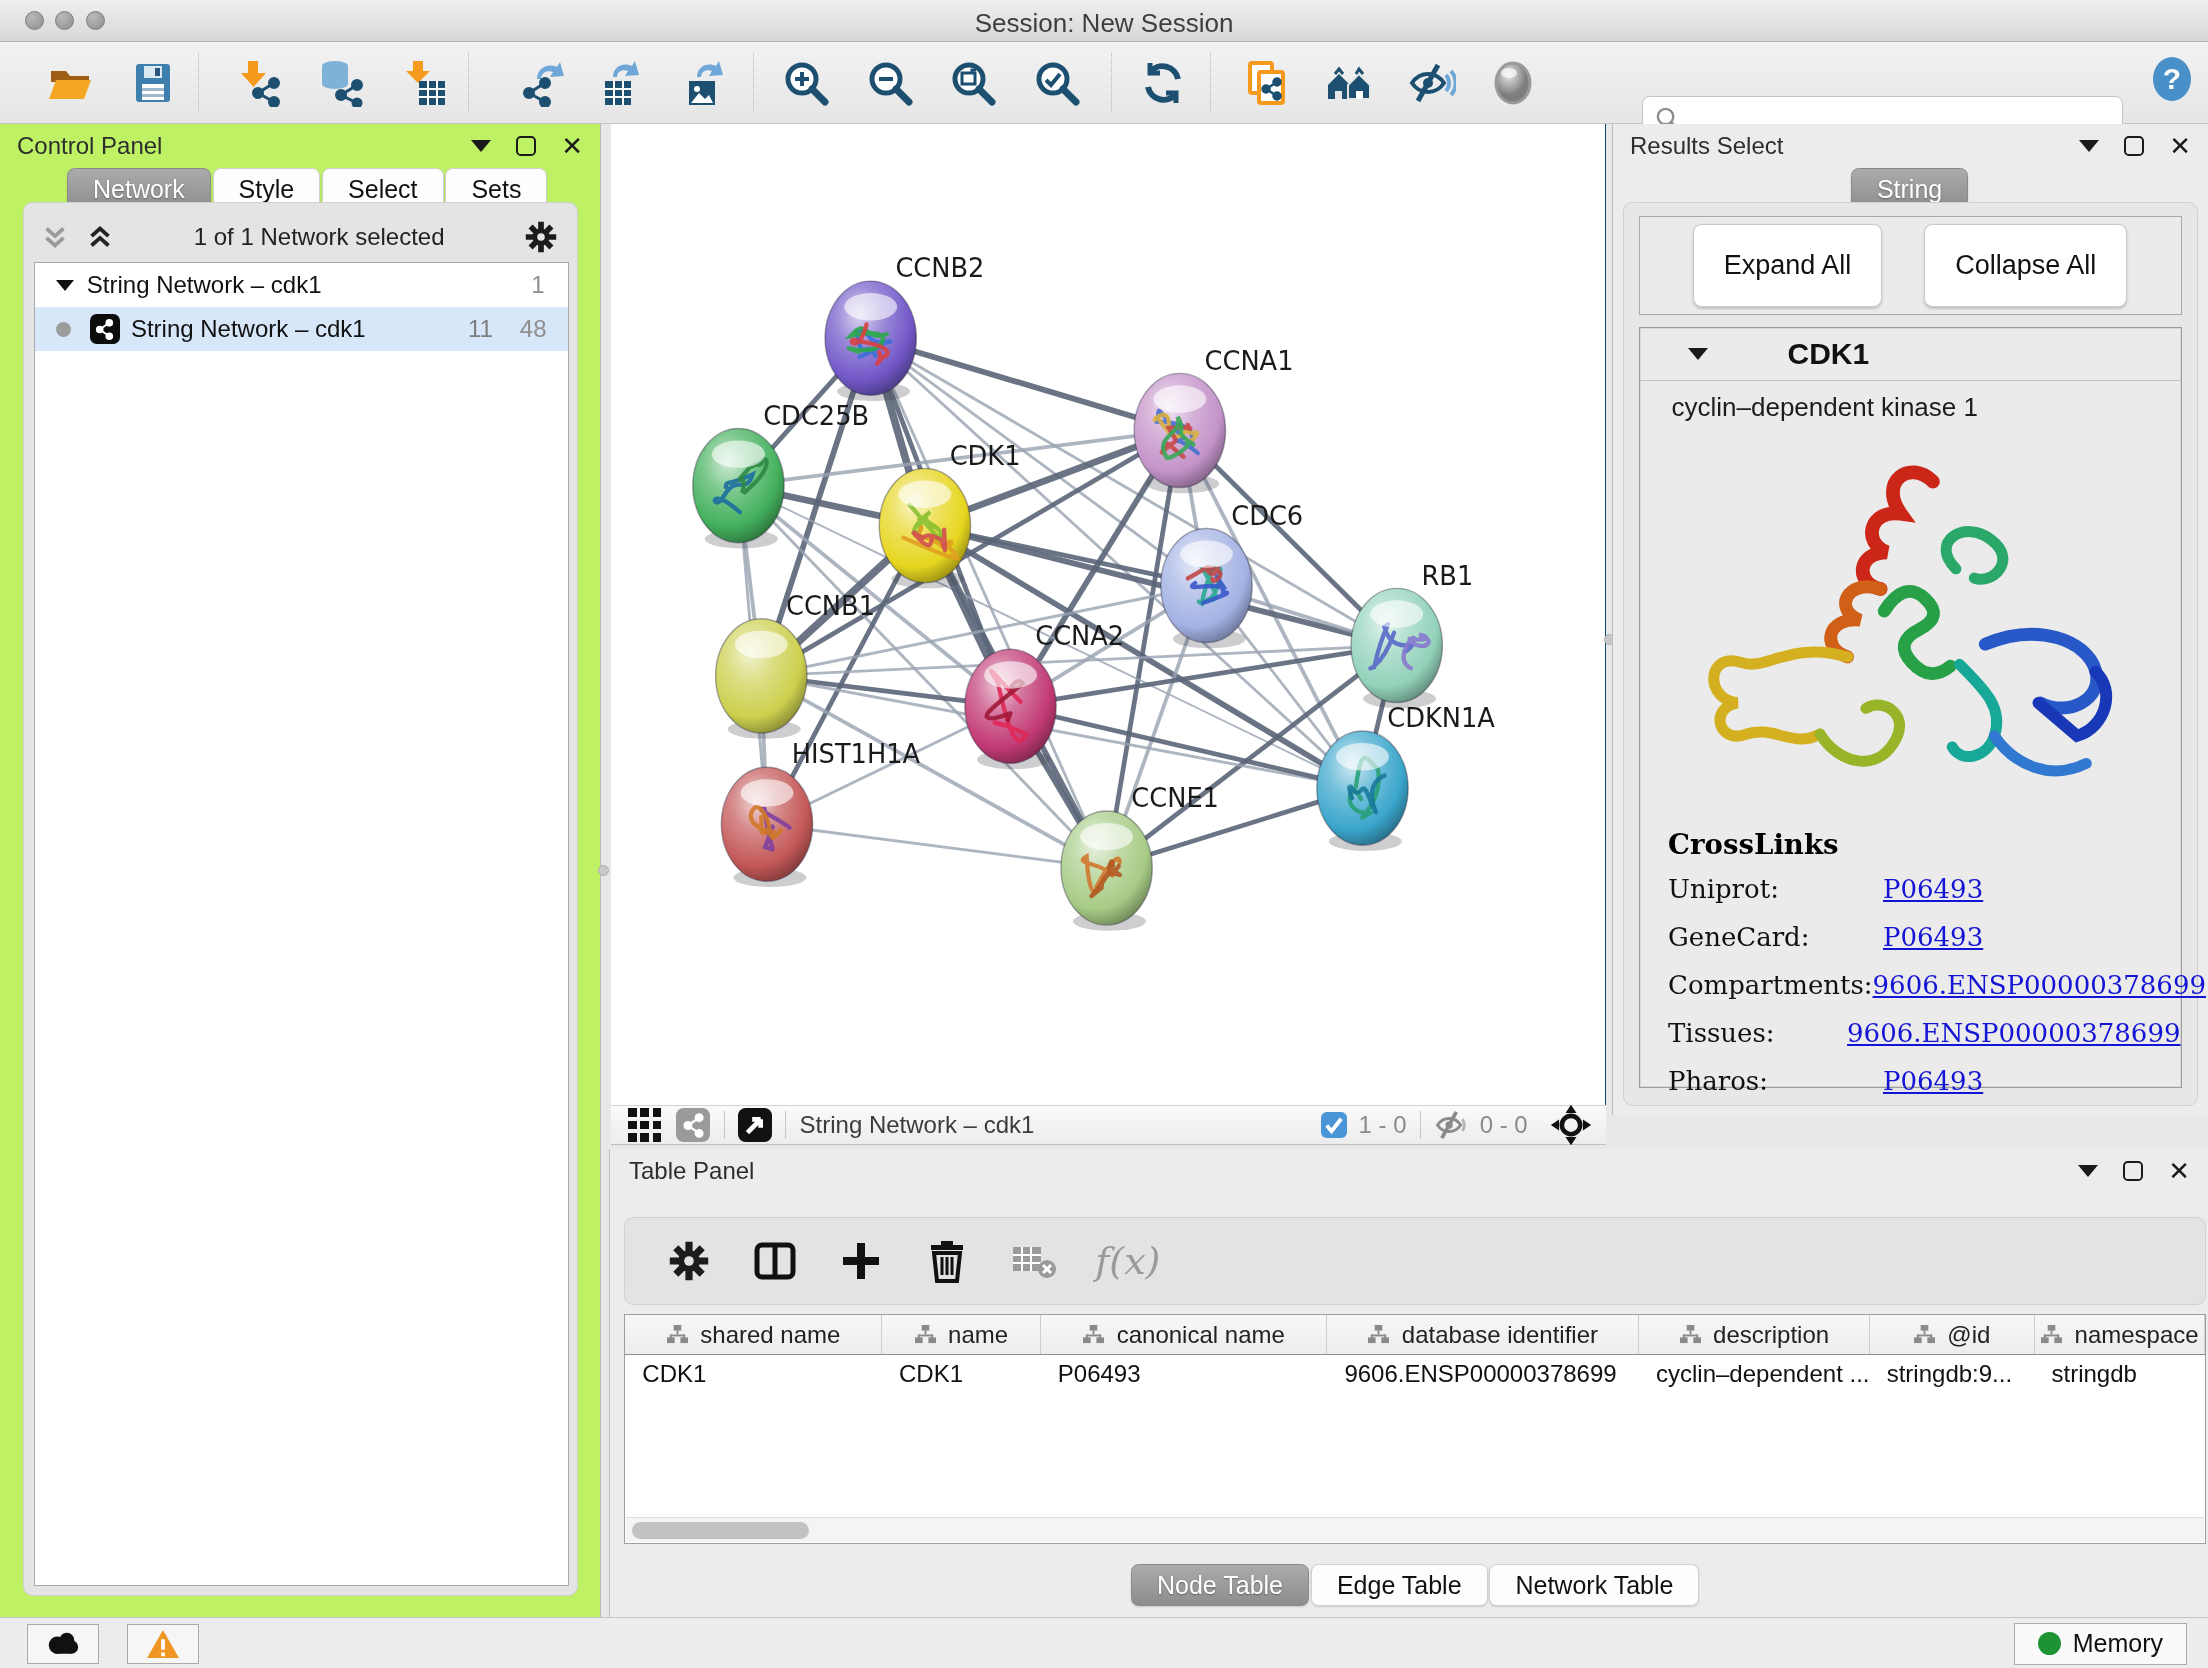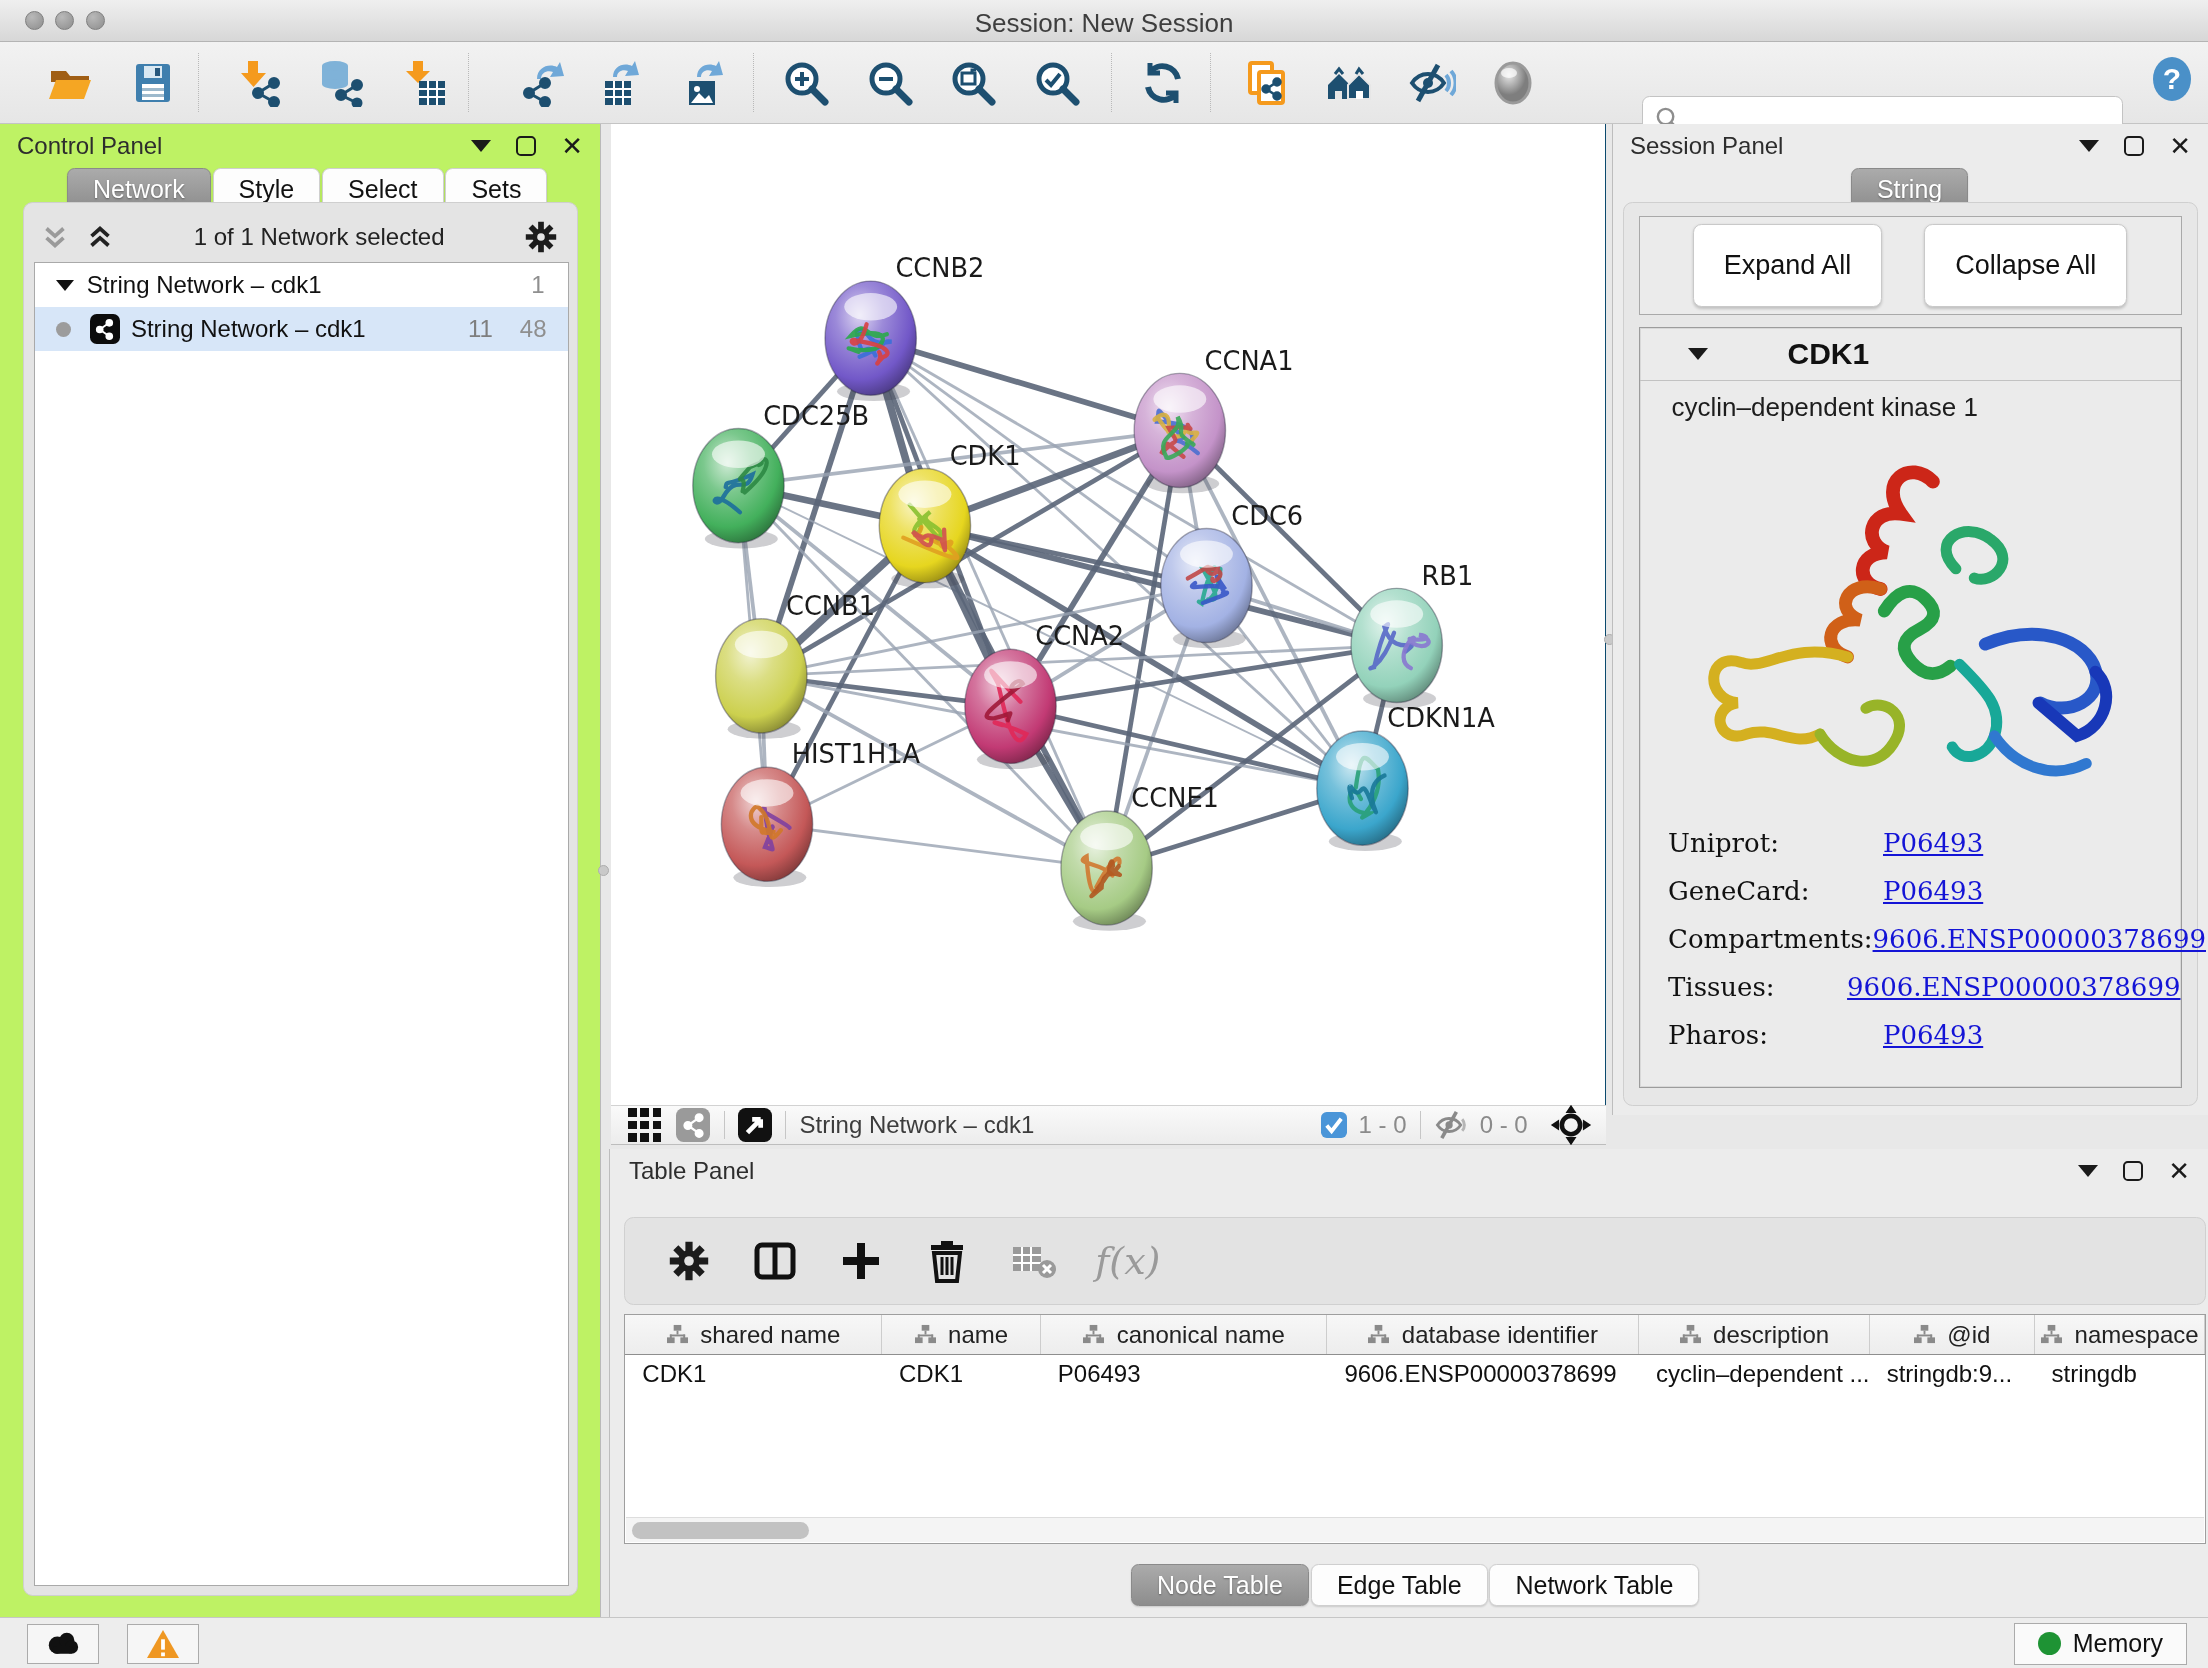--- a/index.html
+++ b/index.html
@@ -650,21 +650,21 @@
       </svg>
   </span>
 </div>
 
 <div class="splitdot" style="left:598px; top:865px;"></div>
 <div class="splitdot" style="left:1604px; top:634px;"></div>
 <div class="splitdot" style="left:1415px; top:1162px; top:1160px"></div>
 
 <div class="results-panel">
   <div style="display:flex; align-items:center; height:44px; padding:0 17px;">
-    <span class="panel-header-title">Session Panel</span>
+    <span class="panel-header-title">Results Select</span>
     <span style="margin-left:auto; display:flex; align-items:center; gap:25px;">
       <span class="hdr-tri"></span>
       <span class="hdr-float"></span>
       <span class="hdr-x">✕</span>
     </span>
   </div>
   <div style="text-align:center;" id="rp-tabs"><span class="tabbtn sel">String</span></div>
   <div class="rp-body">
     <div class="rp-buttons">
       <button class="rp-btn">Expand All</button>
@@ -685,20 +685,21 @@
           <path d="M182,330 C202,362 242,372 262,340 C282,310 252,290 232,302" stroke="#98b428" stroke-width="12"></path>
           <path d="M252,196 q22,-34 44,-14 q22,20 -6,34 q-28,14 -8,36 q20,22 42,4" stroke="#28a048" stroke-width="14"></path>
           <path d="M330,150 C300,120 340,96 368,118 C398,140 370,168 350,160" stroke="#2aa86a" stroke-width="12"></path>
           <path d="M334,254 C362,282 382,302 372,332 C364,356 336,362 326,344" stroke="#18a898" stroke-width="12"></path>
           <path d="M362,232 C420,208 472,228 482,260 C492,292 452,312 422,296" stroke="#2858c8" stroke-width="14"></path>
           <path d="M482,262 C504,282 494,322 462,332 L420,296" stroke="#1838b8" stroke-width="13"></path>
           <path d="M372,332 C392,362 432,382 472,362" stroke="#3078d0" stroke-width="12"></path>
         </g>
       </svg>
       <div class="crosslinks">
+        <h3>CrossLinks</h3>
         <div id="crosslinks-rows">
             <div class="cl-row">
               <span class="cl-label">Uniprot:</span>
               <span class="cl-link">P06493</span>
             </div>
             <div class="cl-row">
               <span class="cl-label">GeneCard:</span>
               <span class="cl-link">P06493</span>
             </div>
             <div class="cl-row">

